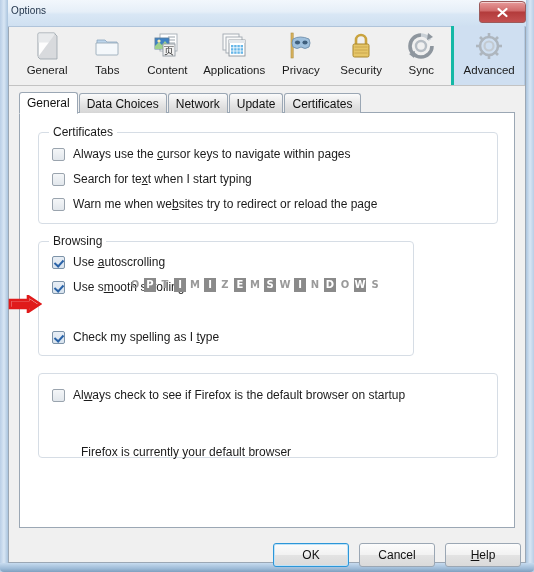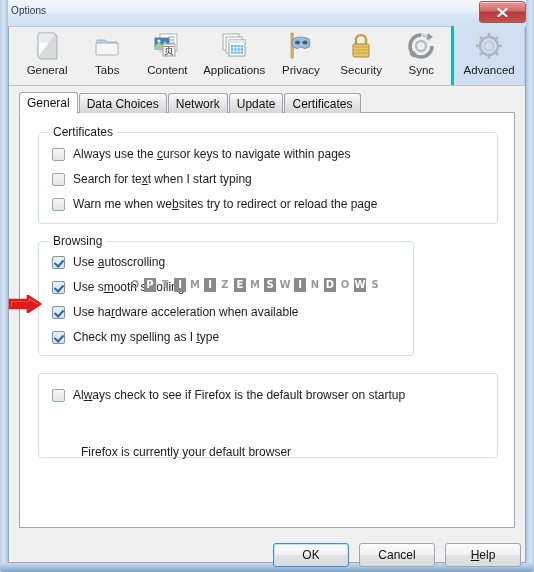--- a/index.html
+++ b/index.html
@@ -463,24 +463,20 @@
         <div class="row" style="top:13px;">
           <span class="cb checked"></span>
           <span class="row-label"><span>Use </span><u>a</u><span>utoscrolling</span></span>
         </div>
 
         <div class="row" style="top:38px;">
           <span class="cb checked"></span>
           <span class="row-label"><span>Use s</span><u>m</u><span>ooth scrolling</span></span>
         </div>
 
-        <div class="row" style="top:63px;">
-          <span class="cb checked"></span>
-          <span class="row-label"><span>Use ha</span><u>r</u><span>dware acceleration when available</span></span>
-        </div>
 
         <div class="row" style="top:88px;">
           <span class="cb checked"></span>
           <span class="row-label"><span>Check my spelling as I </span><u>t</u><span>ype</span></span>
         </div>
       </div>
 
       <div class="group" style="left:18px; top:260px; width:460px; height:85px;">
 
         <div class="row" style="top:14px;">

